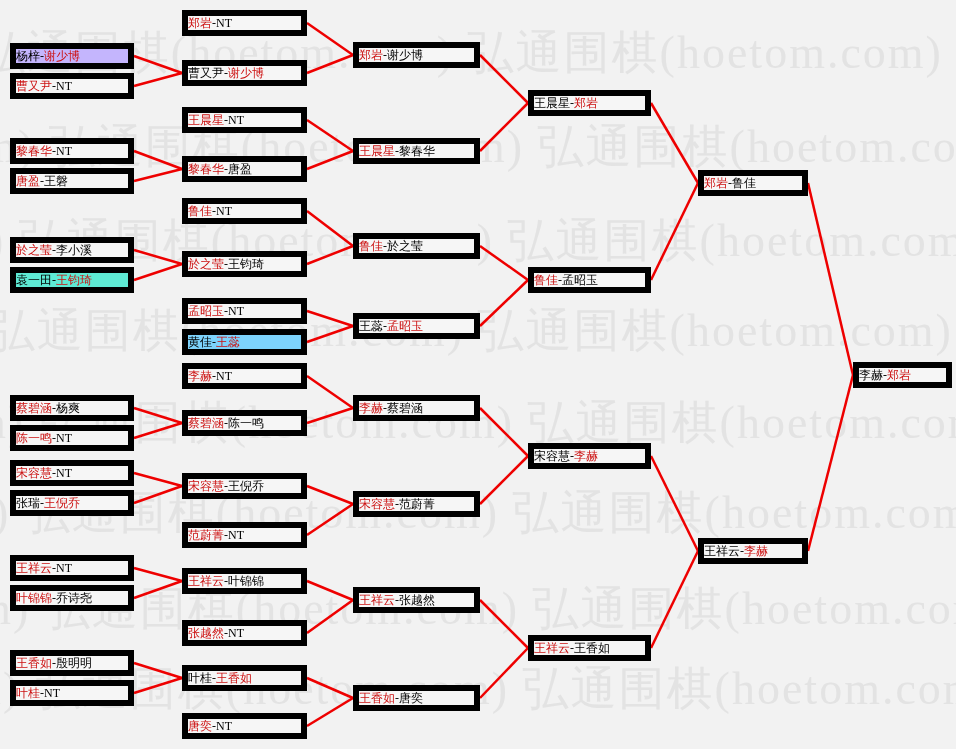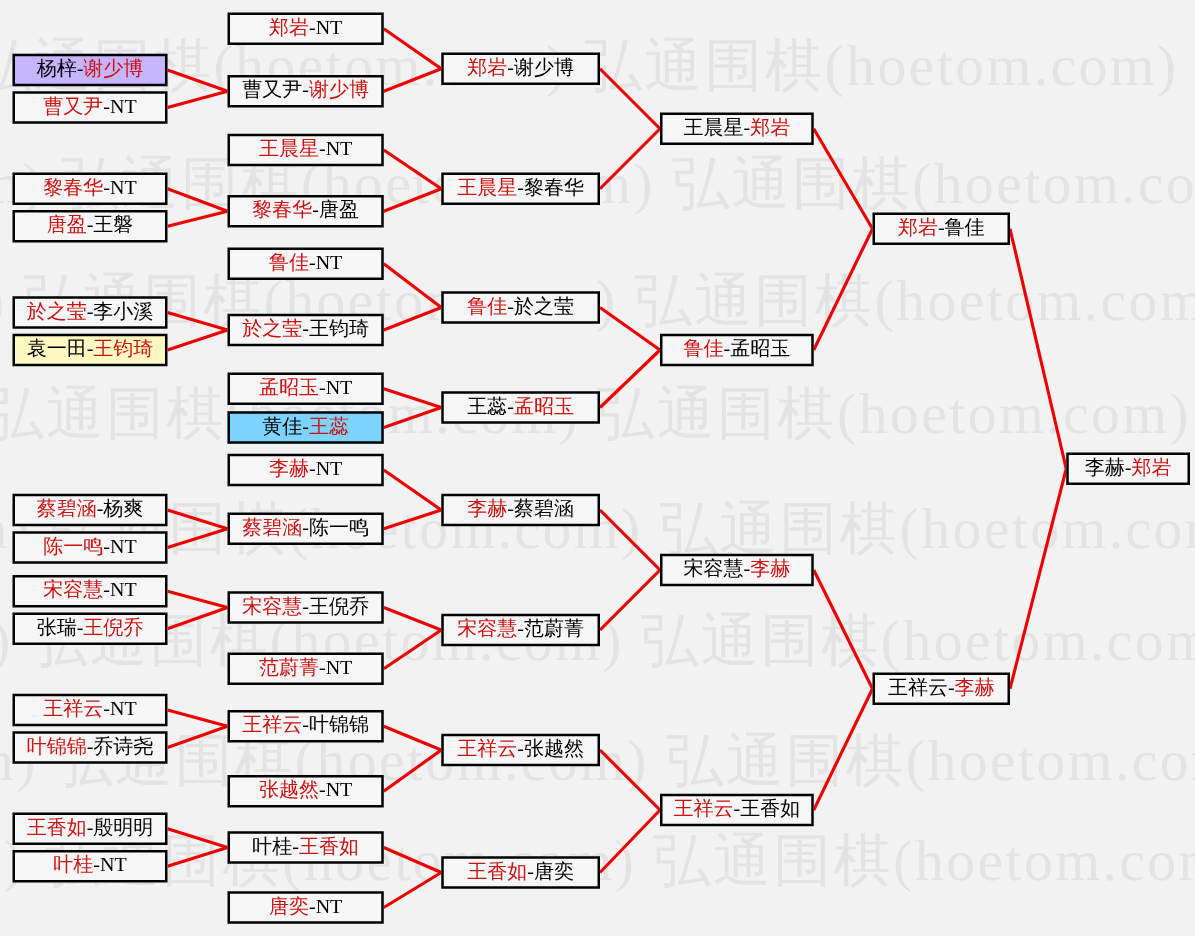--- a/index.html
+++ b/index.html
@@ -14,24 +14,24 @@
   .wm-row{
     position:absolute;white-space:nowrap;
     font-size:46px;letter-spacing:2px;
     color:#e3e3e3;user-select:none;
     font-family:"Liberation Serif","DejaVu Serif",serif;
   }
   #lines{position:absolute;left:0;top:0;z-index:2;}
   .match-box{
     position:absolute;z-index:3;
     box-sizing:border-box;
-    border:2px solid #15803d;
+    border:6px solid #15803d;
     background:#f6f6f6;
-    display:flex;align-items:center;justify-content:center;
-    font-size:16px;line-height:20px;white-space:nowrap;
+    display:flex;align-items:center;
+    font-size:12px;line-height:20px;white-space:nowrap;
   }
   .p-red{color:#cc1111;}
   .p-black{color:#000000;}
 </style>
 </head>
 <body>
 
 <div id="stage">
   <div id="watermark">
       <div class="wm-row" style="left: -510px; top: 22px; color: rgb(227, 227, 227); font-size: 46px;">弘通围棋(hoetom.com)  弘通围棋(hoetom.com)  弘通围棋(hoetom.com)  </div>
@@ -108,21 +108,21 @@
       <div class="match-box" style="left: 10px; top: 168px; width: 124px; height: 26px; background: rgb(246, 246, 246); border-color: rgb(0, 0, 0);">
         <span class="p-red">唐盈</span>
         <span class="p-black">-</span>
         <span class="p-black">王磐</span>
       </div>
       <div class="match-box" style="left: 10px; top: 237px; width: 124px; height: 26px; background: rgb(246, 246, 246); border-color: rgb(0, 0, 0);">
         <span class="p-red">於之莹</span>
         <span class="p-black">-</span>
         <span class="p-black">李小溪</span>
       </div>
-      <div class="match-box" style="left: 10px; top: 267px; width: 124px; height: 26px; background: #fef9c3; border-color: rgb(0, 0, 0);">
+      <div class="match-box" style="left: 10px; top: 267px; width: 124px; height: 26px; background: #5eead4; border-color: rgb(0, 0, 0);">
         <span class="p-black">袁一田</span>
         <span class="p-black">-</span>
         <span class="p-red">王钧琦</span>
       </div>
       <div class="match-box" style="left: 10px; top: 395px; width: 124px; height: 26px; background: rgb(246, 246, 246); border-color: rgb(0, 0, 0);">
         <span class="p-red">蔡碧涵</span>
         <span class="p-black">-</span>
         <span class="p-black">杨爽</span>
       </div>
       <div class="match-box" style="left: 10px; top: 425px; width: 124px; height: 26px; background: rgb(246, 246, 246); border-color: rgb(0, 0, 0);">

